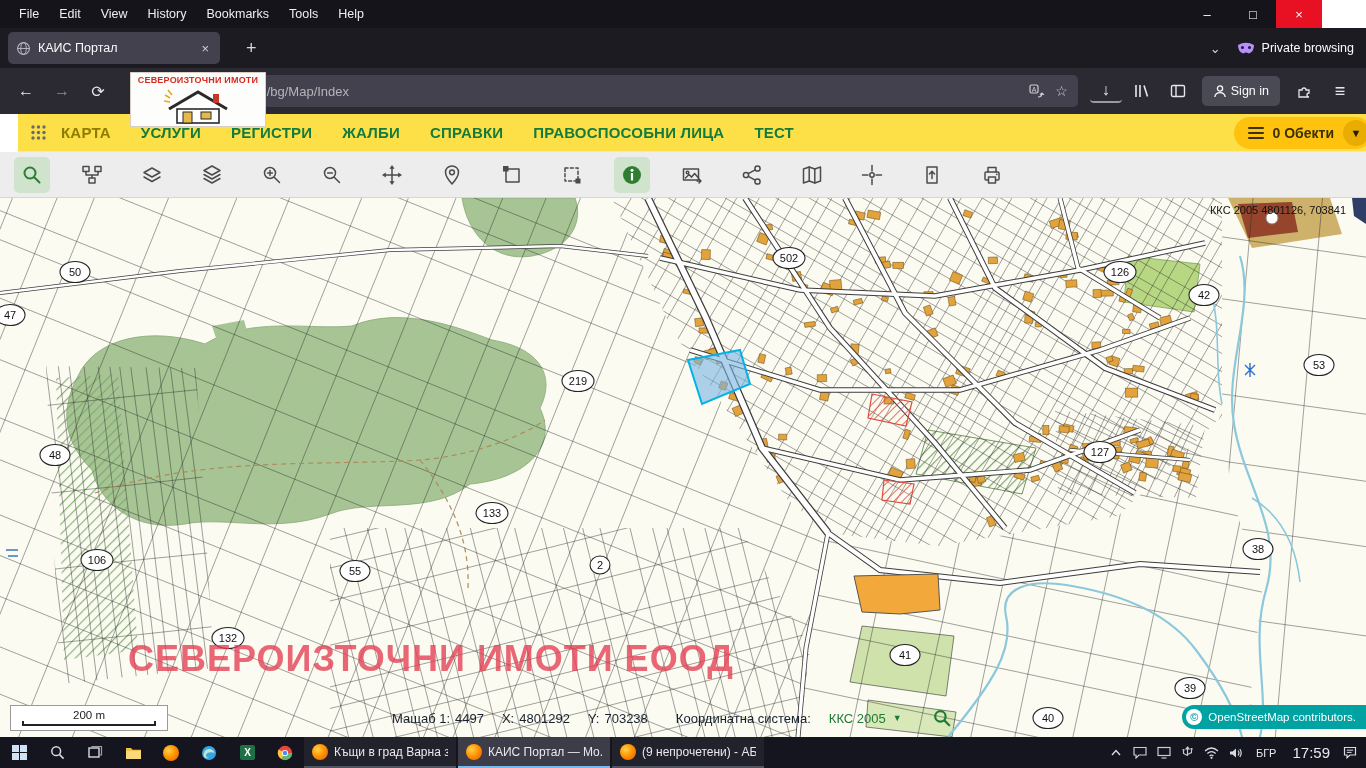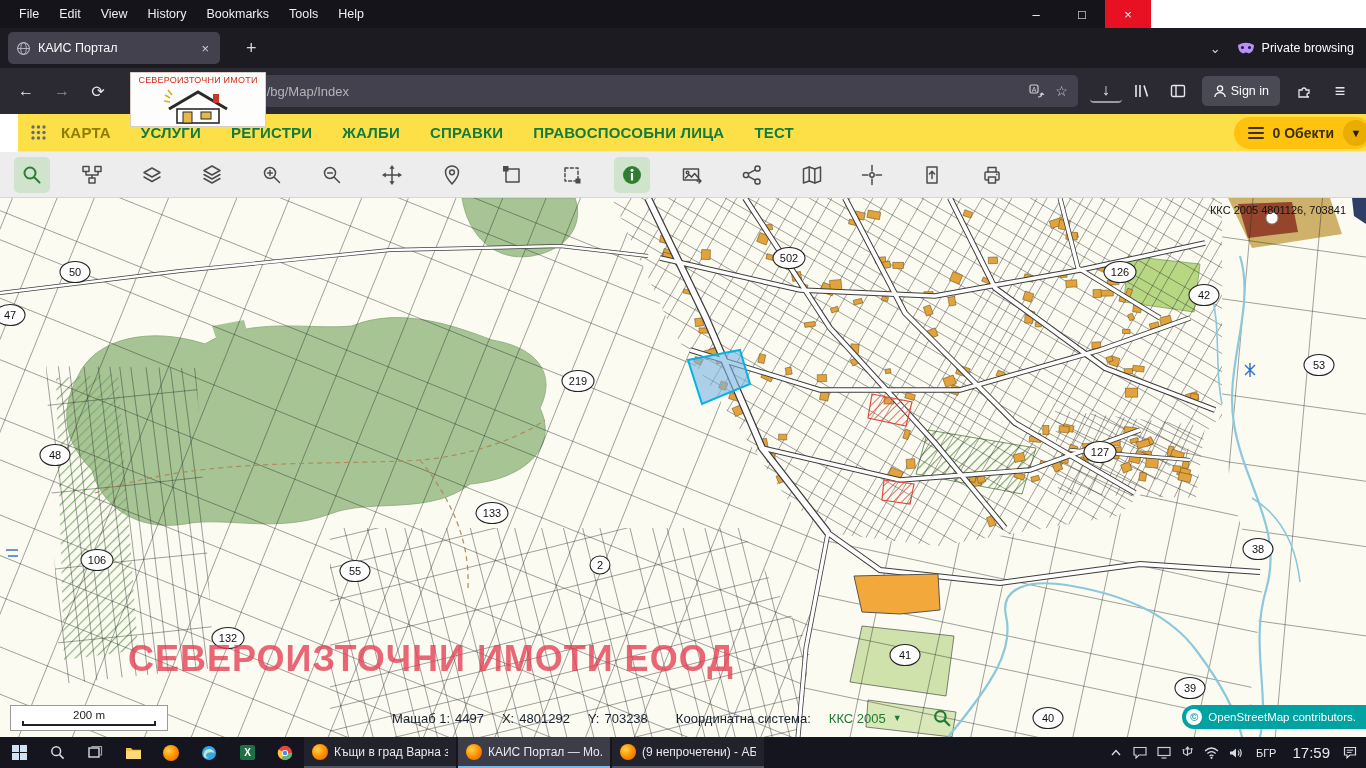--- a/index.html
+++ b/index.html
@@ -1,20 +1,20 @@
 <!DOCTYPE html>
 <html><head>
 <meta charset="utf-8">
 <style>
   html,body{margin:0;padding:0;background:#000;}
   *{box-sizing:border-box;font-family:"Liberation Sans","DejaVu Sans",sans-serif;}
   .screen{position:relative;width:1366px;height:768px;overflow:hidden;background:#fff;}
 
   
-  .menubar{position:absolute;top:0;left:0;width:1151px;height:28px;background:#15141a;display:flex;align-items:center;color:#eeeef2;font-size:12.5px;}
+  .menubar{position:absolute;top:0;left:0;width:1322px;height:28px;background:#15141a;display:flex;align-items:center;color:#eeeef2;font-size:12.5px;}
   .menubar .menus{display:flex;align-items:center;padding-left:10px;gap:2px;}
   .menubar .menu-item{padding:4px 9px;border-radius:3px;cursor:default;}
   .winctl{margin-left:auto;display:flex;height:28px;}
   .winctl .wbtn{width:46px;height:28px;display:flex;align-items:center;justify-content:center;color:#fff;font-size:13px;}
   .winctl .close{background:#e81123;}
 
   
   .tabbar{position:absolute;top:28px;left:0;width:1366px;height:40px;background:#1c1b22;display:flex;align-items:center;gap:12px;}
   .tab{margin-left:8px;width:212px;height:32px;background:#42414d;border-radius:5px;display:flex;align-items:center;padding:0 8px;color:#fbfbfe;font-size:12.5px;gap:7px;}
   .tab .title{flex:1;white-space:nowrap;overflow:hidden;}
@@ -30,21 +30,21 @@
   .nbtn.dim{color:#8b8b94;}
   .urlbar{flex:1;height:32px;background:#42414d;border-radius:5px;display:flex;align-items:center;padding:0 10px;margin:0 8px;color:#fbfbfe;font-size:13px;}
   .urlbar .host{color:#fbfbfe;}
   .urlbar .path{color:#b4b4bc;}
   .urlbar .spacer{flex:1;}
   .urlbar .uicon{color:#d0d0d8;margin-left:10px;font-size:14px;display:flex;align-items:center;}
   .signin{display:flex;align-items:center;gap:4px;background:#4a4a55;border-radius:5px;height:30px;padding:0 11px;color:#fbfbfe;font-size:12.5px;margin:0 4px;}
 
   
   .logo-overlay{position:absolute;left:130px;top:72px;width:136px;height:55px;background:#fdfdfb;border:1px solid #d8cfc4;z-index:40;display:flex;flex-direction:column;align-items:center;padding-top:2px;}
-  .logo-overlay .lo-title{color:#d42a1e;font-size:9px;font-weight:normal;white-space:nowrap;letter-spacing:.2px;}
+  .logo-overlay .lo-title{color:#d42a1e;font-size:9px;font-weight:bold;white-space:nowrap;letter-spacing:.2px;}
 
   
   .sitenav{position:absolute;top:114px;left:18px;width:1366px;height:38px;background:#fde047;display:flex;align-items:center;padding:0 12px;border-bottom:1px solid #e4e4e4;}
   .gridbtn{margin-right:14px;display:flex;align-items:center;}
   .snav-links{display:flex;align-items:center;gap:30px;}
   .snav-link{font-size:15px;font-weight:bold;color:#157a3d;text-decoration:none;letter-spacing:.2px;white-space:nowrap;}
   .snav-link.current{color:#8f7d00;}
   .objpill{margin-left:auto;display:flex;align-items:center;background:#ffc20e;border-radius:17px;height:32px;padding:0 3px 0 14px;gap:9px;}
   .objpill .ham{display:flex;flex-direction:column;gap:3px;}
   .objpill .ham span{display:block;width:16px;height:2px;background:#3a3000;border-radius:1px;}

